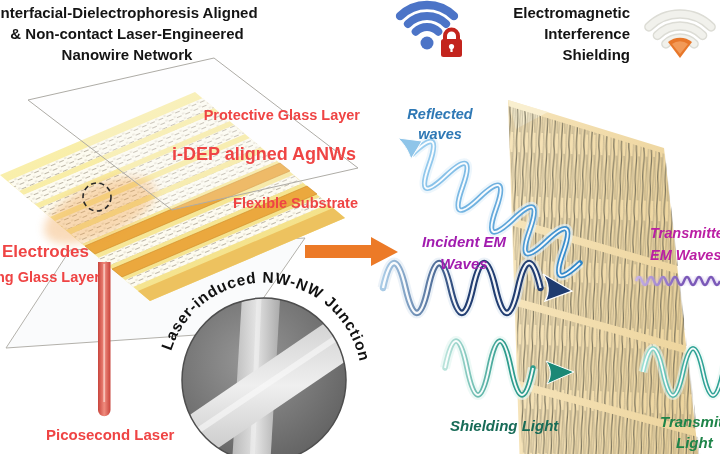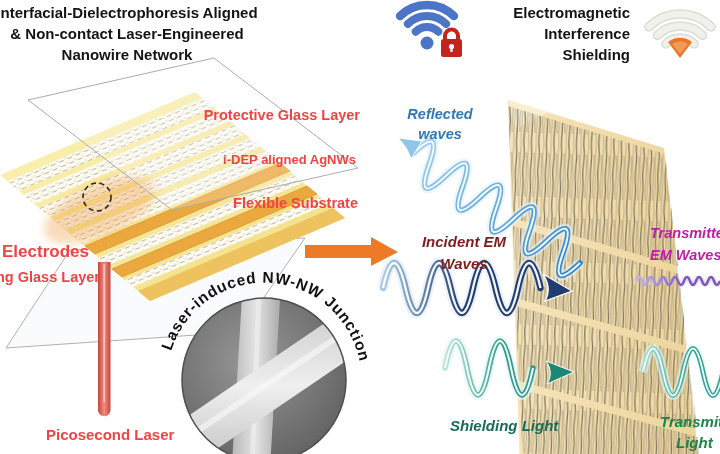--- a/index.html
+++ b/index.html
@@ -206,32 +206,32 @@
   <div>Nanowire Network</div>
 </div>
 
 <div class="title" style="left:468px;top:2px;width:162px;text-align:right;">
   <div>Electromagnetic</div>
   <div>Interference</div>
   <div>Shielding</div>
 </div>
 
 <div class="lbl r360" style="top:107px;font-size:14.5px;">Protective Glass Layer</div>
-<div class="lbl r364" style="top:152px;font-size:13px;">i-DEP aligned AgNWs</div>
+<div class="lbl r364" style="top:144px;font-size:18px;">i-DEP aligned AgNWs</div>
 <div class="lbl r362" style="top:195px;font-size:14.5px;">Flexible Substrate</div>
 <div class="lbl" style="left:2px;top:242px;font-size:17px;">Electrodes</div>
 <div class="lbl" style="left:-4px;top:269px;font-size:14.5px;">ng Glass Layer</div>
 <div class="lbl" style="left:46px;top:426px;font-size:15px;">Picosecond Laser</div>
 
 <div class="wavelbl" style="left:392px;top:92px;width:96px;font-size:14.5px;line-height:20px;color:#2E78B5;">
   <div>Reflected</div>
   <div>waves</div>
 </div>
 
-<div class="wavelbl" style="left:408px;top:219px;width:112px;font-size:15px;line-height:22px;color:#7f1d1d;">
+<div class="wavelbl" style="left:408px;top:219px;width:112px;font-size:15px;line-height:22px;color:#a21caf;">
   <div>Incident EM</div>
   <div>Waves</div>
 </div>
 
 <div class="wavelbl" style="left:650px;top:210px;width:120px;font-size:14.5px;line-height:22px;color:#BB1FA4;text-align:left;">
   <div>Transmitted</div>
   <div>EM Waves</div>
 </div>
 
 <div class="wavelbl" style="left:450px;top:405px;font-size:15px;color:#176B57;white-space:nowrap;">Shielding Light</div>

